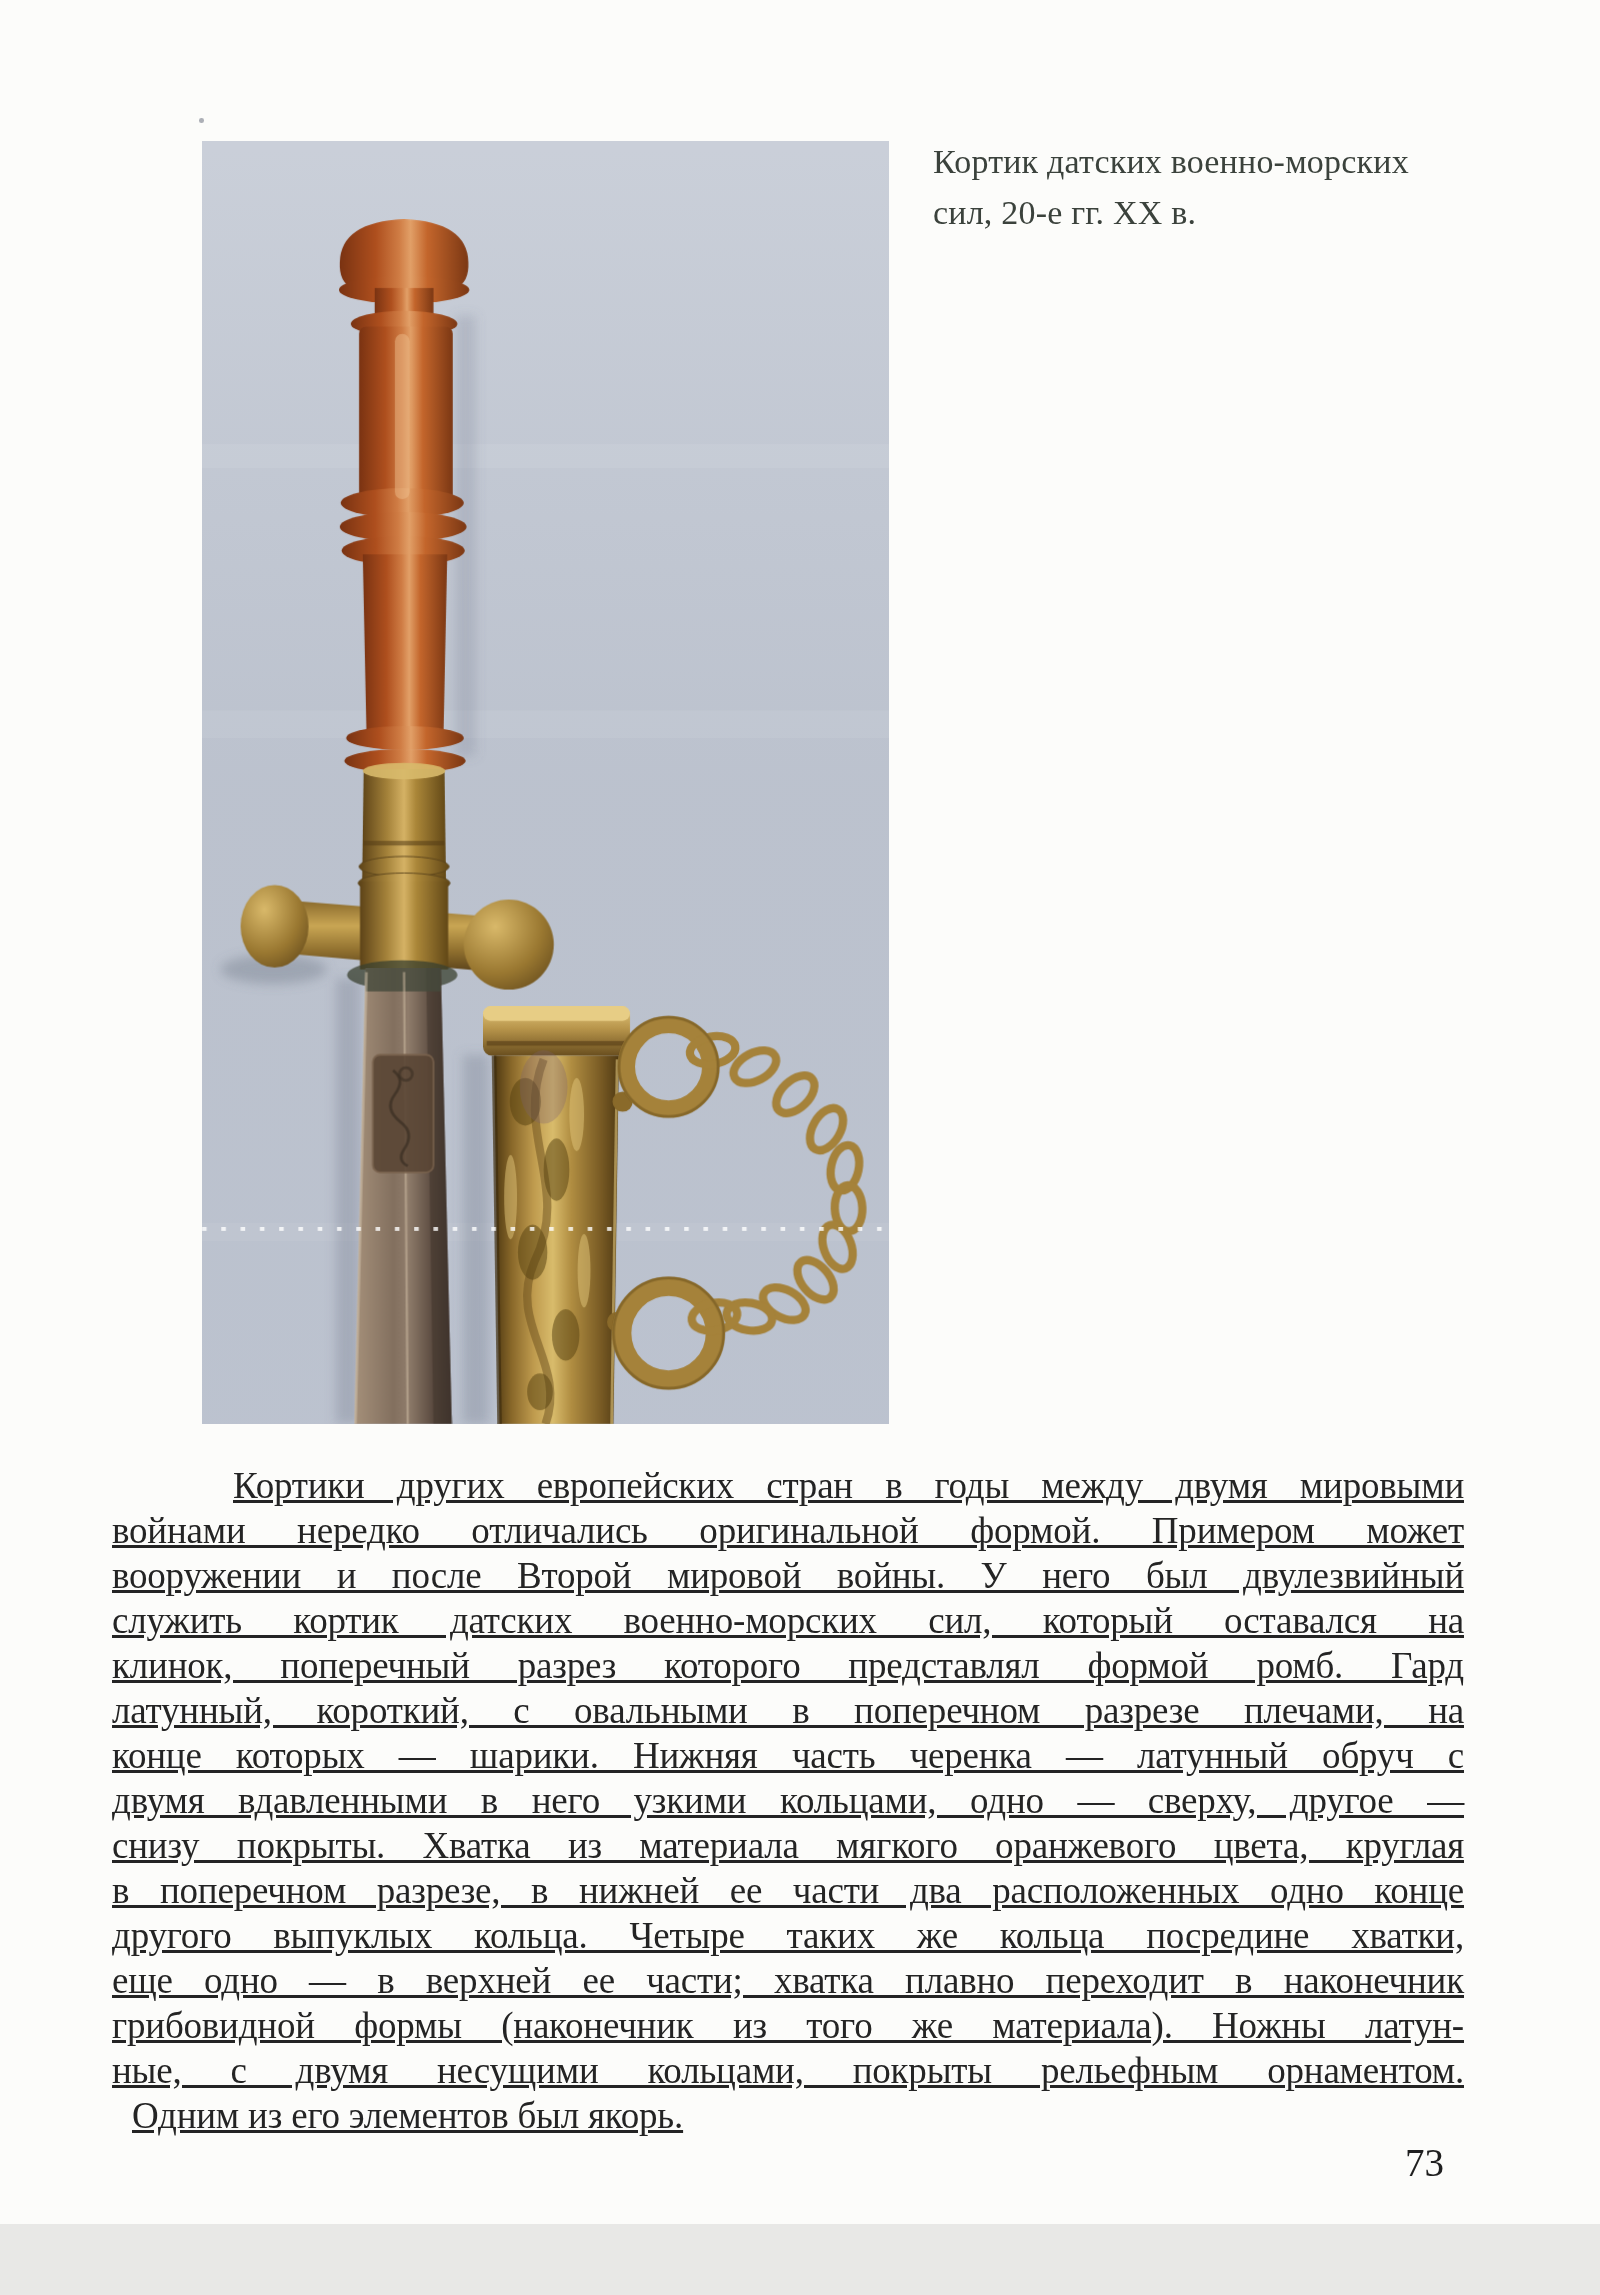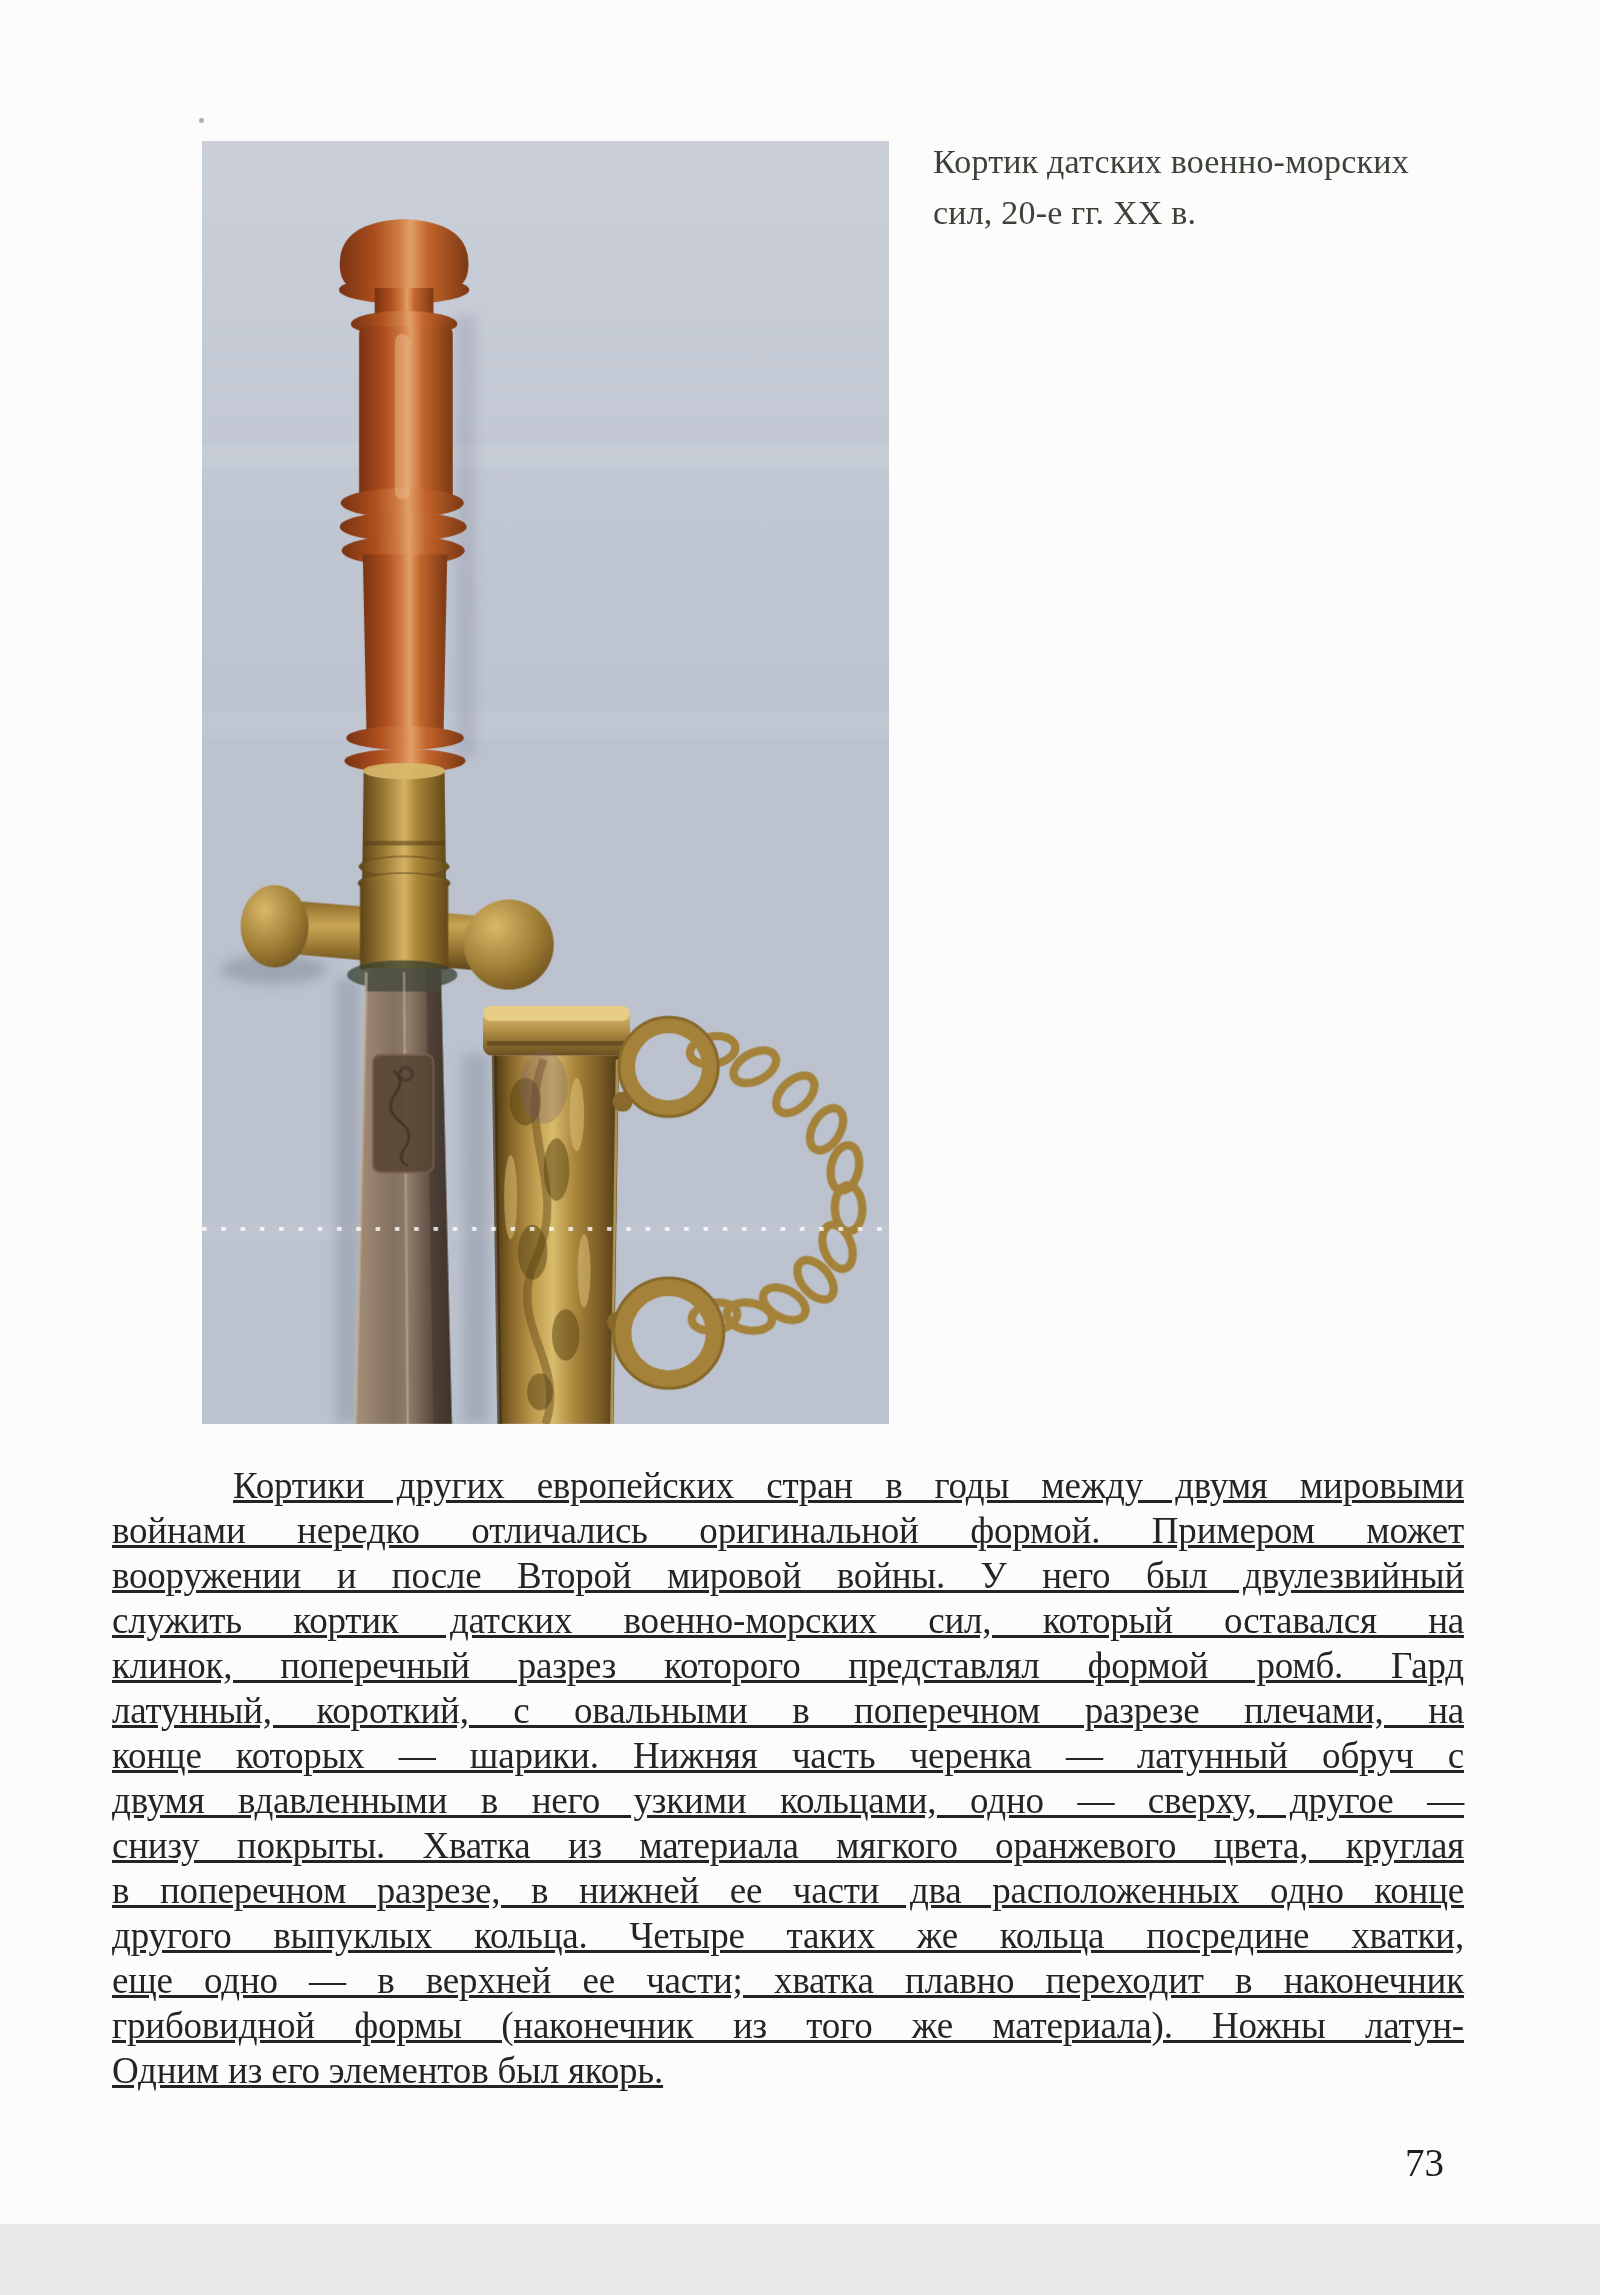--- a/index.html
+++ b/index.html
@@ -24,21 +24,21 @@
   .bodytext {
     position:absolute; left:112px; top:1463px; width:1352px;
     font-size:37px; color:#242424; letter-spacing:-0.2px;text-decoration:underline;
   }
   .bt-line {
     height:45px; line-height:45px;
     text-align:justify; text-align-last:justify;
     overflow:visible;
   }
   .bt-line.first { text-indent:121px; }
-  .bt-line.last { text-align:left; text-align-last:left; }
+  .bt-line.last { text-align:left; text-align-last:left;margin-left:20px; }
   .pageno {
     position:absolute; left:1405px; top:2140px; width:79px;
     font-size:39px; color:#1f1f1f; 
   }
 </style>
 </head>
 <body>
 
 <div class="page">
 
@@ -232,19 +232,20 @@
     <div class="bt-line">служить кортик датских военно-морских сил, который оставался на</div>
     <div class="bt-line">клинок, поперечный разрез которого представлял формой ромб. Гард</div>
     <div class="bt-line">латунный, короткий, с овальными в поперечном разрезе плечами, на</div>
     <div class="bt-line">конце которых — шарики. Нижняя часть черенка — латунный обруч с</div>
     <div class="bt-line">двумя вдавленными в него узкими кольцами, одно — сверху, другое —</div>
     <div class="bt-line">снизу покрыты. Хватка из материала мягкого оранжевого цвета, круглая</div>
     <div class="bt-line">в поперечном разрезе, в нижней ее части два расположенных одно конце</div>
     <div class="bt-line">другого выпуклых кольца. Четыре таких же кольца посредине хватки,</div>
     <div class="bt-line">еще одно — в верхней ее части; хватка плавно переходит в наконечник</div>
     <div class="bt-line">грибовидной формы (наконечник из того же материала). Ножны латун-</div>
+    <div class="bt-line">ные, с двумя несущими кольцами, покрыты рельефным орнаментом.</div>
     <div class="bt-line last">Одним из его элементов был якорь.</div>
   </div>
 
   <div class="pageno">73</div>
 
 </div>
 
 
 </body></html>

